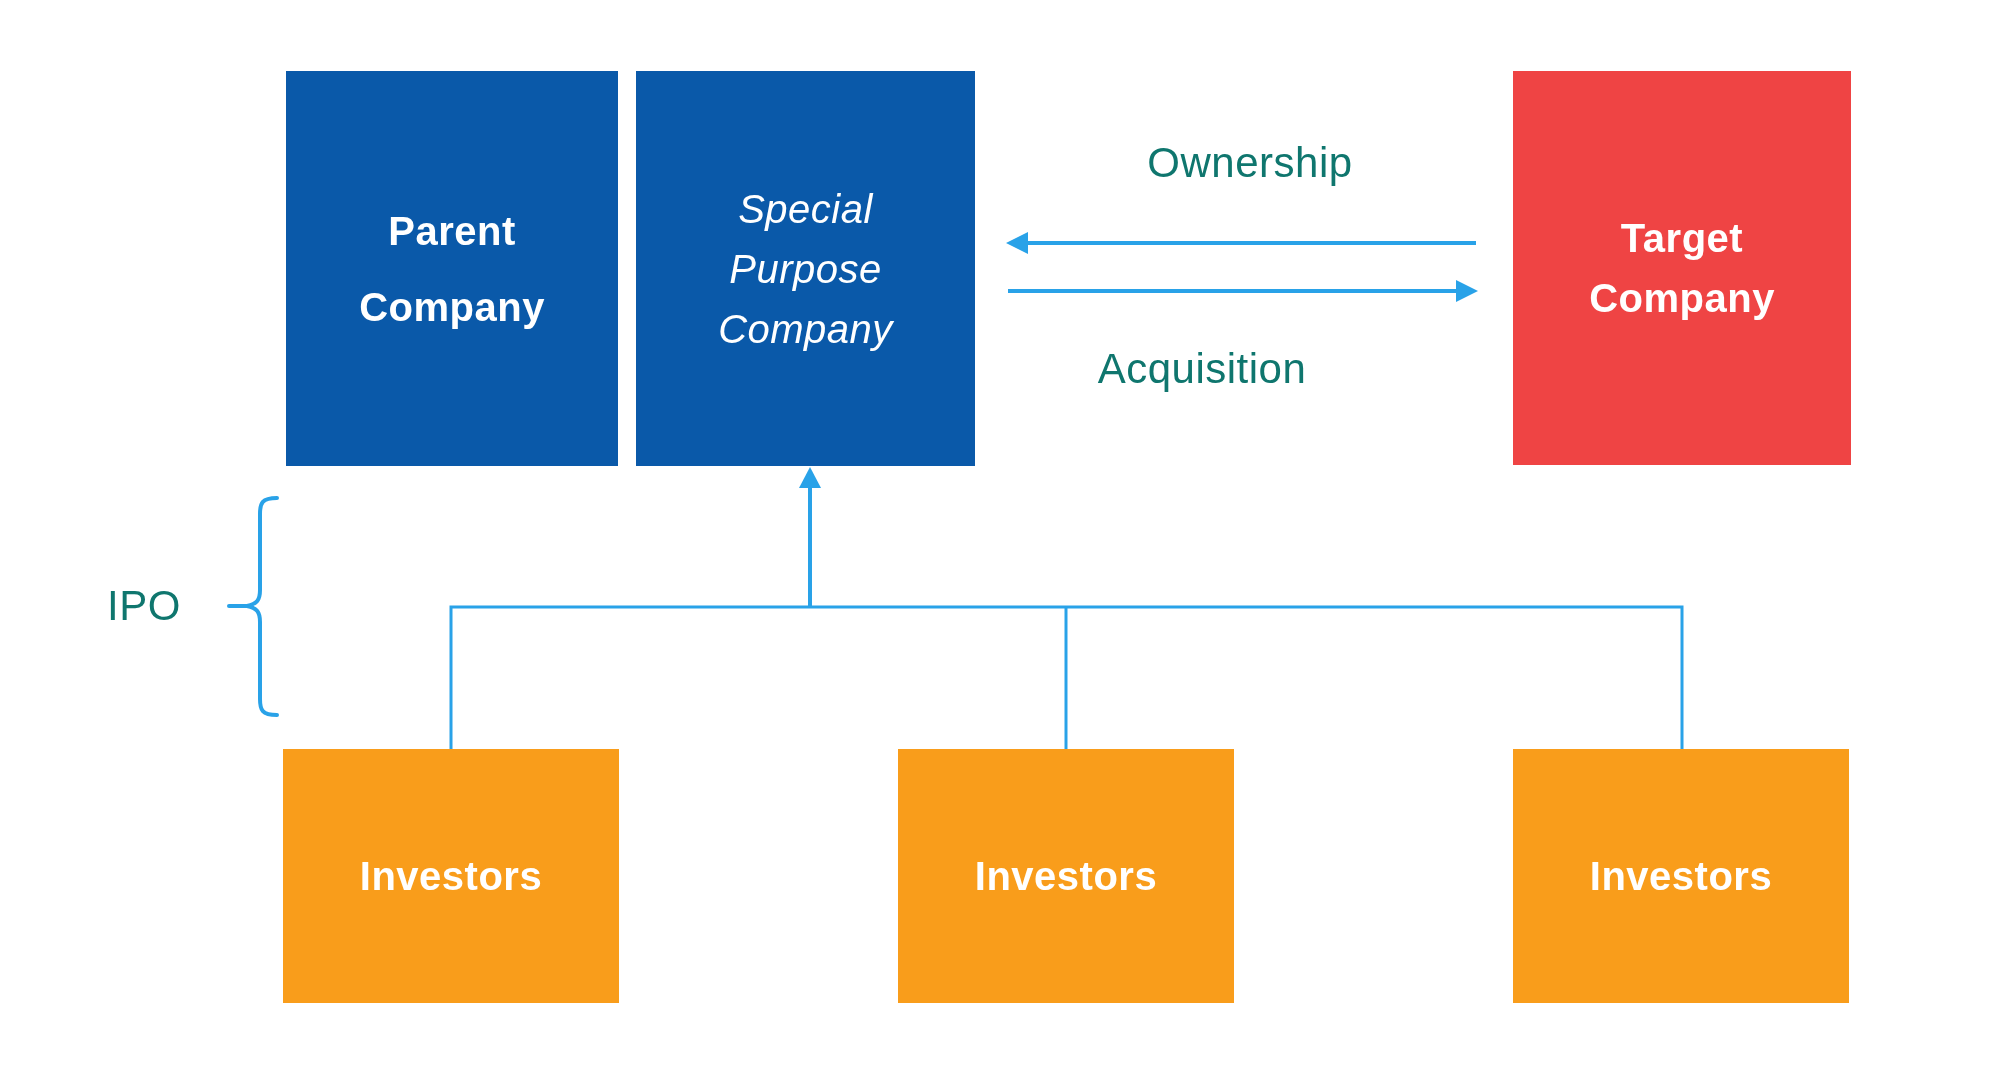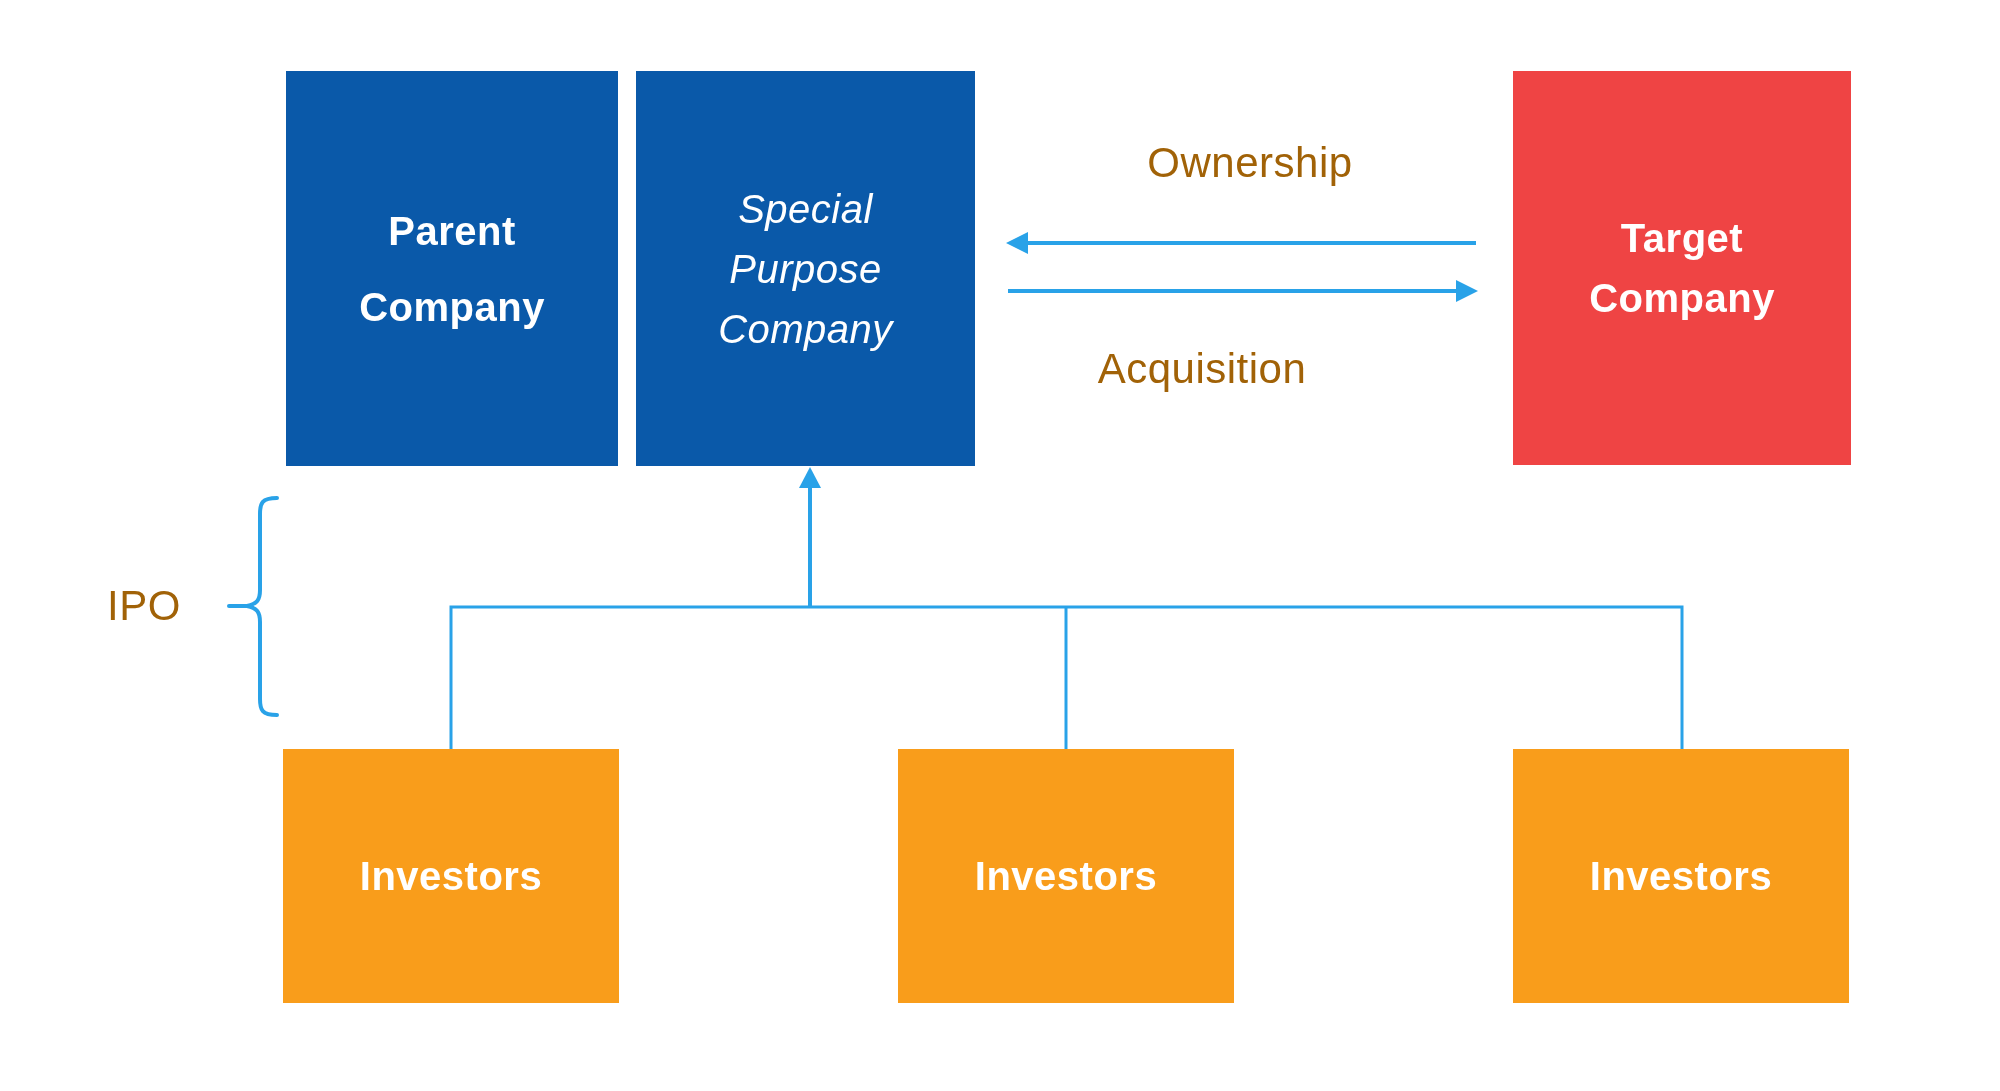--- a/index.html
+++ b/index.html
@@ -43,21 +43,21 @@
   .box-parent   { left: 286px;  top: 71px;  width: 332px; height: 395px; }
   .box-spc      { left: 636px;  top: 71px;  width: 339px; height: 395px; }
   .box-target   { left: 1513px; top: 71px;  width: 338px; height: 394px; }
   .box-inv      { top: 749px; width: 336px; height: 254px; text-align: center; }
   .box-inv1     { left: 283px; }
   .box-inv2     { left: 898px; }
   .box-inv3     { left: 1513px; }
 
   .flow-label {
     position: absolute;
-    color: #a16207;
+    color: #0f766e;
     font-size: 42px;
     line-height: 54px;
     letter-spacing: 0.5px;
     text-align: center;
     white-space: nowrap;
   }
   .label-ownership   { left: 1050px; top: 136px; width: 400px; }
   .label-acquisition { left: 1002px; top: 342px; width: 400px; }
   .label-funds       { left: 775px;  top: 550px; width: 300px; }
   .label-ipo         { left: 44px;   top: 579px; width: 200px; }

